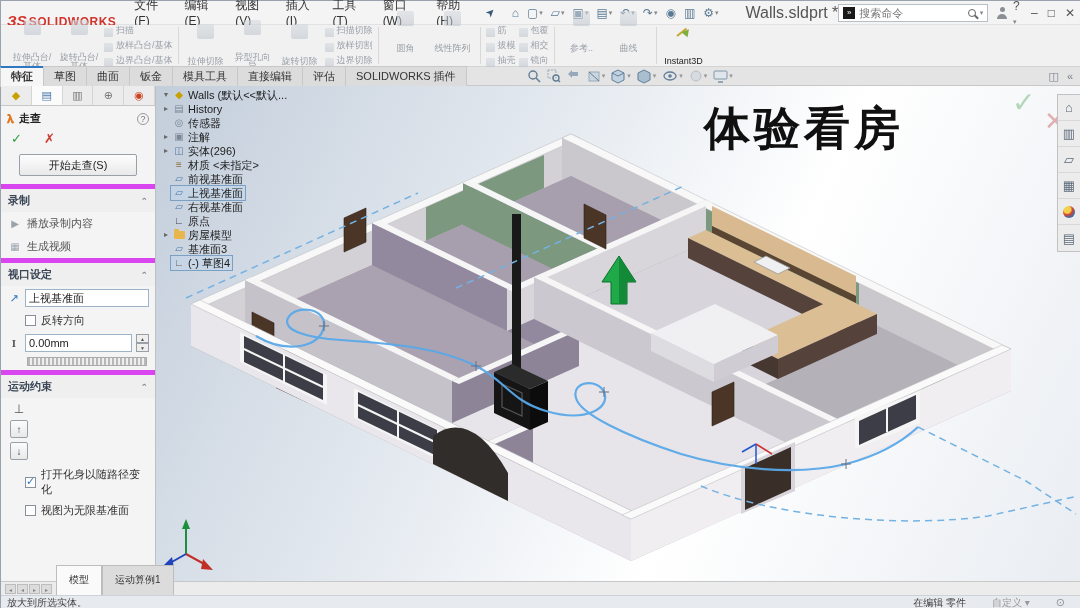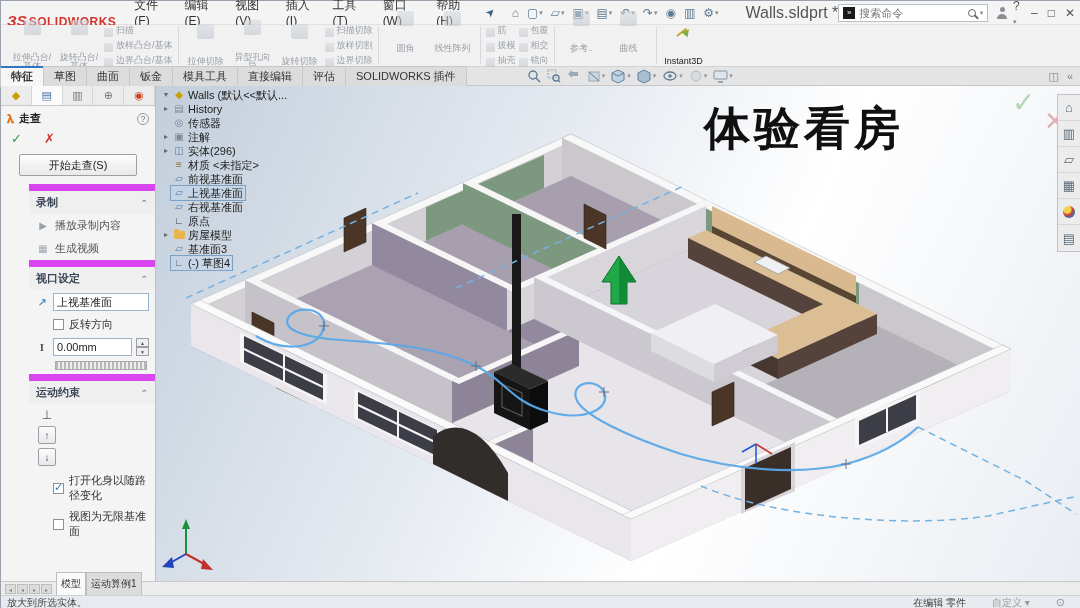--- a/index.html
+++ b/index.html
@@ -58,21 +58,21 @@
   .ptabs{display:flex;height:20px;border-bottom:1px solid #c8c8c8;background:#ececec;}
   .ptab{flex:1;display:flex;align-items:center;justify-content:center;font-size:11px;border-right:1px solid #d5d5d5;color:#777;}
   .ptab.active{background:#fbfbfb;border-bottom:1px solid #fbfbfb;}
   .pm-head{display:flex;align-items:center;gap:5px;padding:5px 6px 3px;font-weight:bold;color:#222;}
   .pm-help{margin-left:auto;width:12px;height:12px;border:1px solid #999;border-radius:50%;font-size:9px;font-weight:normal;color:#777;display:flex;align-items:center;justify-content:center;}
   .walker{color:#e07820;font-weight:bold;font-size:12px;}
   .okrow{display:flex;gap:22px;padding:2px 10px 8px;font-size:13px;}
   .ok{color:#2e9e44;font-weight:bold;}
   .cancel{color:#cc3b2f;font-weight:bold;}
   .startbtn{display:block;margin:0 auto 8px;width:118px;height:22px;background:linear-gradient(#fdfdfd,#e9e9e9);border:1px solid #9aa0a8;border-radius:2px;font-size:11px;color:#222;}
-  .psection{border-top:7px solid #d946ef;margin-left:28px;}
+  .psection{border-top:5px solid #d946ef;}
   .psec-head{display:flex;align-items:center;padding:4px 7px;font-weight:bold;color:#3a4656;background:#efefef;}
   .psec-head .chev{margin-left:auto;color:#888;font-size:9px;}
   .pitem{display:flex;align-items:center;gap:6px;padding:4px 8px;color:#555;}
   .pitem .picon{color:#9aa2ac;font-size:10px;width:12px;text-align:center;}
   .fieldrow{display:flex;align-items:center;gap:4px;padding:3px 6px;}
   .ficon{width:14px;text-align:center;color:#2f77c0;font-size:11px;flex:none;}
   .ficon.dim{color:#555;font-weight:bold;font-family:"Liberation Serif","DejaVu Serif",serif;}
   .tfield{flex:1;height:18px;background:#fff;border:1px solid #9db4c8;font-size:11px;color:#222;padding:0 3px;display:flex;align-items:center;min-width:0;white-space:nowrap;overflow:hidden;}
   .spin{display:flex;flex-direction:column;width:13px;flex:none;}
   .spin span{height:9px;border:1px solid #9aa0a8;background:#eee;font-size:5px;color:#555;display:flex;align-items:center;justify-content:center;}
@@ -109,21 +109,21 @@
   .ti-origin{color:#445;}
   .ti-sketch{color:#666;}
   .tfolder{width:11px;height:8px;background:#e8b64c;border-radius:1px;position:relative;flex:none;margin-left:1px;}
   .tfolder::before{content:'';position:absolute;top:-2px;left:0;width:5px;height:2px;background:#e8b64c;border-radius:1px 1px 0 0;}
   .tsel{border:1px solid #7aa0c4;background:rgba(190,215,240,.35);padding:0 2px;margin-left:-3px;}
 
   
   .modeltabs{position:absolute;left:0;top:580px;width:1080px;height:14px;background:#ececec;display:flex;align-items:flex-end;font-size:10px;color:#333;border-top:1px solid #c8c8c8;}
   .navbtns{display:flex;gap:1px;padding:0 4px 1px 4px;}
   .navbtns span{width:11px;height:10px;background:#dcdcdc;border:1px solid #bdbdbd;font-size:6px;color:#888;display:flex;align-items:center;justify-content:center;}
-  .mtab{padding:0 4px 1px;border:1px solid #bdbdbd;border-bottom:none;background:#dcdcdc;height:23px;display:flex;align-items:center;}
+  .mtab{padding:0 12px 1px;border:1px solid #bdbdbd;border-bottom:none;background:#dcdcdc;height:30px;display:flex;align-items:center;}
   .mtab.active{background:#fafafa;}
   .statusbar{position:absolute;left:0;top:594px;width:1080px;height:14px;background:#e7eaef;border-top:1px solid #cdd2d9;display:flex;align-items:center;font-size:10px;color:#444;padding:0 6px;}
   .sb-right{margin-left:auto;display:flex;align-items:center;gap:26px;padding-right:10px;}
   .sb-custom{color:#999;}
   .sb-gear{color:#8a8f96;font-size:11px;}
 </style>
 </head>
 <body>
 
 <div class="app">

